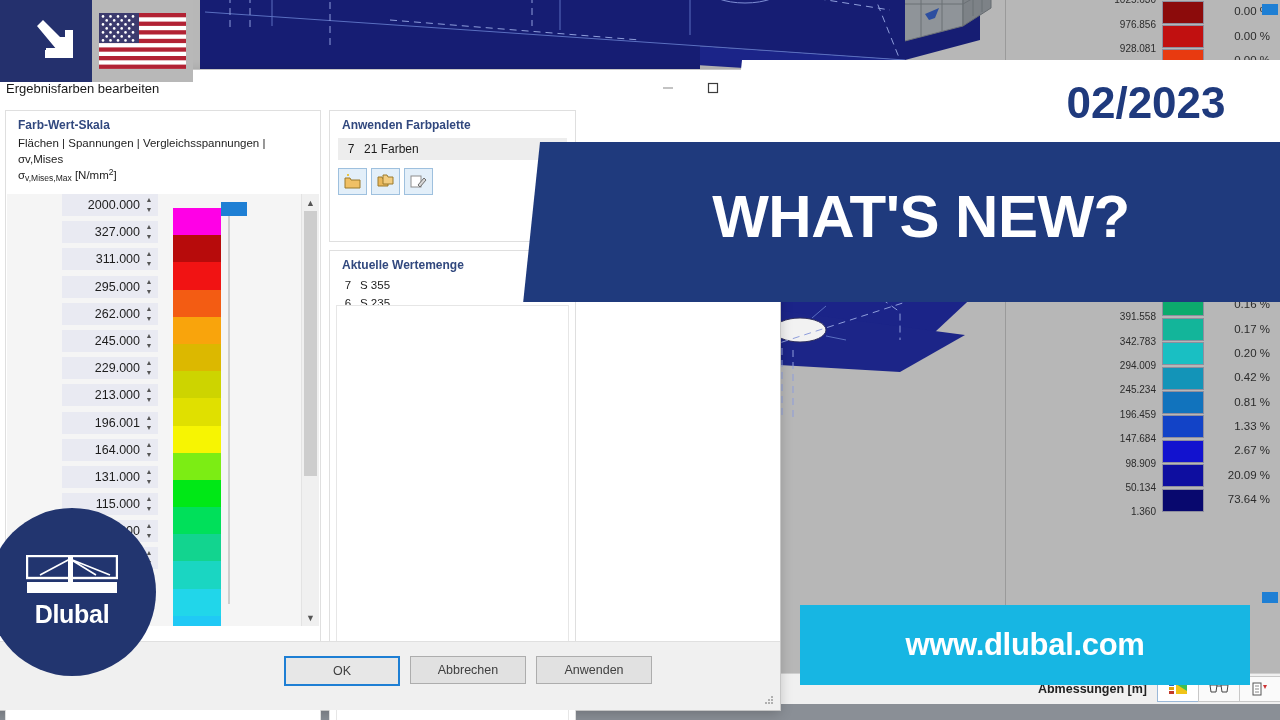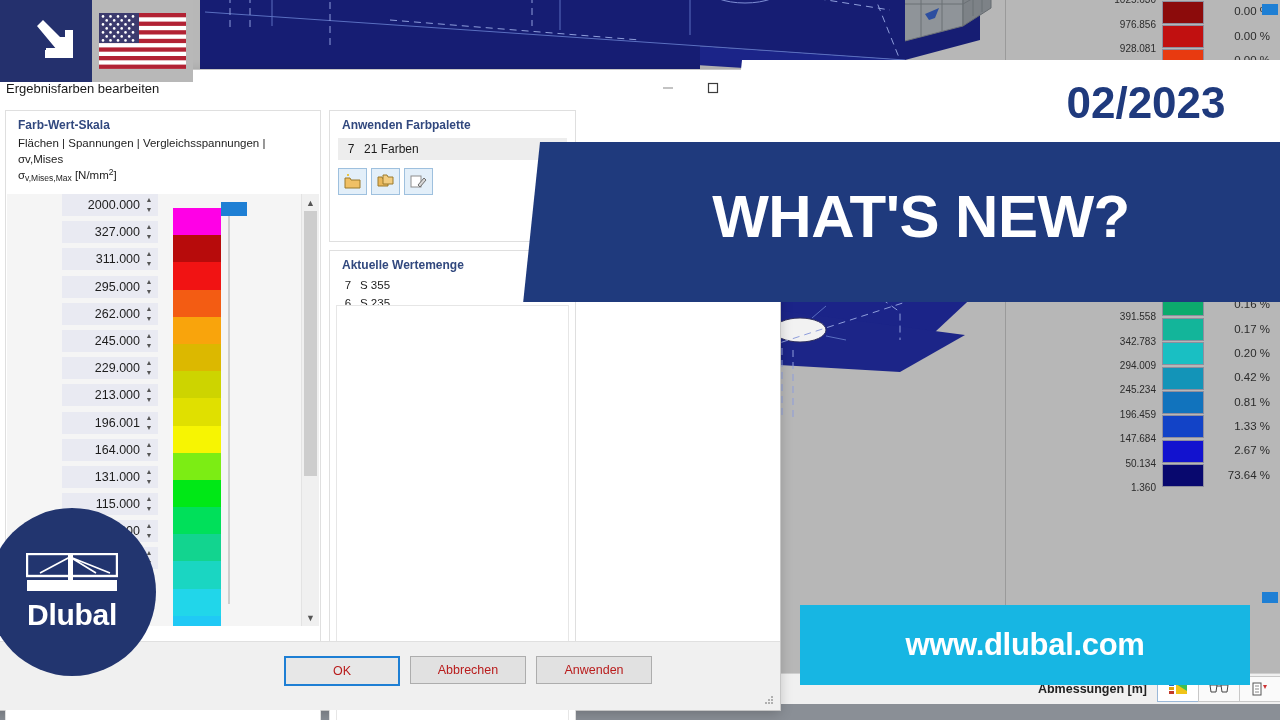--- a/index.html
+++ b/index.html
@@ -79,21 +79,21 @@
   .g-right2{left:535px;top:144px;width:245px;height:512px;}
   .w-row{display:flex;align-items:center;height:18px;font-size:11.5px;color:#1c1c1c;margin:0 6px;}
   .w-row .idx{width:24px;text-align:center;}
   .w-row.sel{background:#2686d6;color:#fff;}
   .w-list{margin-top:4px;}
   .w-white{position:absolute;left:6px;top:54px;right:6px;bottom:6px;background:#fff;border:1px solid #e6e6e6;}
 
   
   .dlg-footer{position:absolute;left:0;right:0;bottom:0;height:68px;background:#f0f0f0;border-top:1px solid #e0e0e0;}
   .btnrow{position:absolute;left:0;top:14px;width:100%;display:flex;gap:10px;padding-left:490px;box-sizing:border-box;}
-  .btn{height:26px;min-width:86px;padding:0 14px;border:1px solid #adadad;background:#e1e1e1;font-size:12.5px;color:#b91c1c;
+  .btn{height:26px;min-width:86px;padding:0 14px;border:1px solid #adadad;background:#e1e1e1;font-size:12.5px;color:#404040;
     display:flex;align-items:center;justify-content:center;}
   .btn.primary{border:2px solid #1e7fd4;background:#e7e7e7;min-width:84px;}
   .resize-grip{position:absolute;right:6px;bottom:5px;width:10px;height:10px;}
 
   
   .arrow-tile{position:absolute;left:0;top:0;width:104px;height:82px;background:#24306d;
     display:flex;align-items:center;justify-content:center;}
   .flag-tile{position:absolute;left:92px;top:0;width:101px;height:82px;background:#b8b8b8;
     display:flex;align-items:center;justify-content:center;}
   .flag{width:87px;height:56px;}
@@ -103,21 +103,21 @@
   .banner-date .dt{position:absolute;right:72px;top:18px;font-size:44px;font-weight:bold;color:#1f3a7d;
      transform:skewX(6deg);letter-spacing:0px;}
   .banner-main{position:absolute;left:540px;top:142px;width:790px;height:160px;background:#1f3a7d;
      transform:skewX(-6deg);transform-origin:top left;}
   .banner-main .hd{position:absolute;left:180px;top:40px;font-size:60px;font-weight:bold;color:#fff;
      transform:skewX(6deg);letter-spacing:-0.5px;}
 
   .dlubal-badge{position:absolute;left:-12px;top:508px;width:168px;height:168px;border-radius:50%;
      background:#22356f;display:flex;flex-direction:column;align-items:center;justify-content:center;}
   .dl-mark{width:92px;height:40px;position:relative;}
-  .dl-name{color:#fff;font-size:30px;font-weight:bold;margin-top:5px;letter-spacing:-.3px;}
+  .dl-name{color:#fff;font-size:25px;font-weight:bold;margin-top:5px;letter-spacing:-.3px;}
 
   .url-banner{position:absolute;left:800px;top:605px;width:450px;height:80px;background:#17b6e3;
      display:flex;align-items:center;justify-content:center;}
   .url-banner .u{color:#fff;font-size:31px;font-weight:bold;letter-spacing:-.3px;}
 </style>
 </head>
 <body>
 
 <div class="root">
 
@@ -277,20 +277,25 @@
         </div>
         <div class="legend-row">
           <div class="legend-val">196.459</div>
           <div class="legend-swatch" style="background: rgb(18, 67, 199);"></div>
           <div class="legend-pct">1.33 %</div>
         </div>
         <div class="legend-row">
           <div class="legend-val">147.684</div>
           <div class="legend-swatch" style="background: rgb(18, 18, 207);"></div>
           <div class="legend-pct">2.67 %</div>
+        </div>
+        <div class="legend-row">
+          <div class="legend-val">98.909</div>
+          <div class="legend-swatch" style="background: rgb(14, 14, 160);"></div>
+          <div class="legend-pct">20.09 %</div>
         </div>
         <div class="legend-row">
           <div class="legend-val">50.134</div>
           <div class="legend-swatch" style="background: rgb(8, 8, 110);"></div>
           <div class="legend-pct">73.64 %</div>
         </div>
         <div class="legend-row">
           <div class="legend-val">1.360</div>
           <div class="legend-swatch" style="visibility: hidden;"></div>
           <div class="legend-pct"></div>

